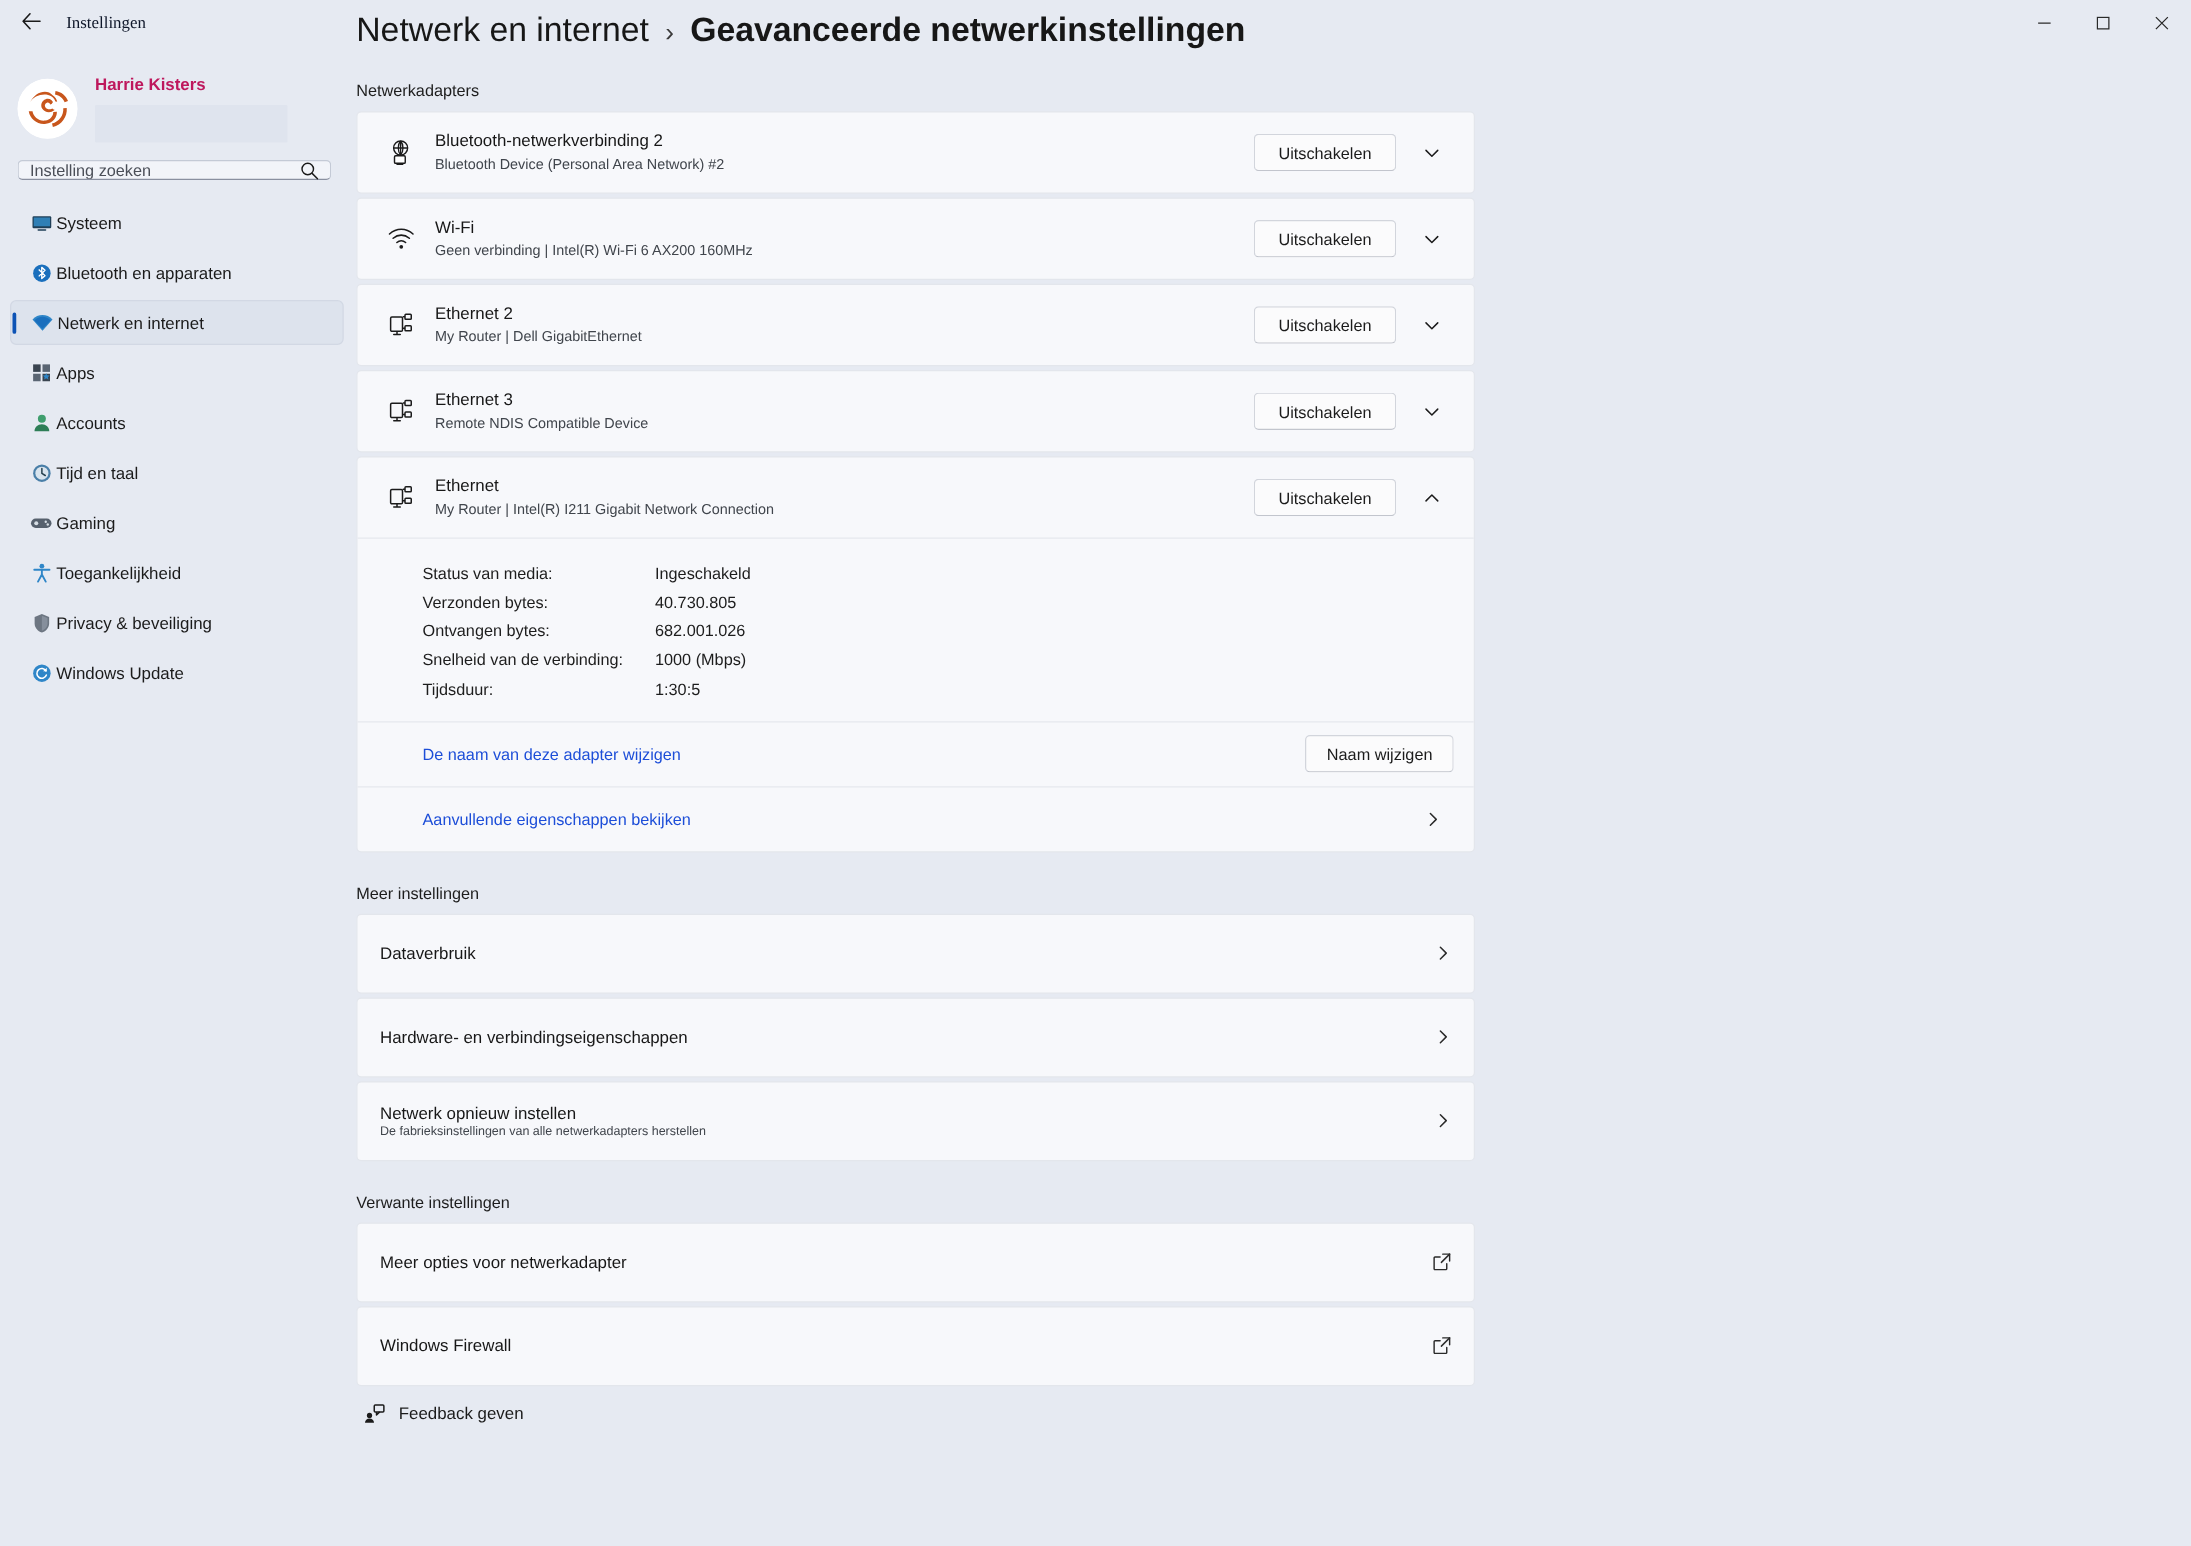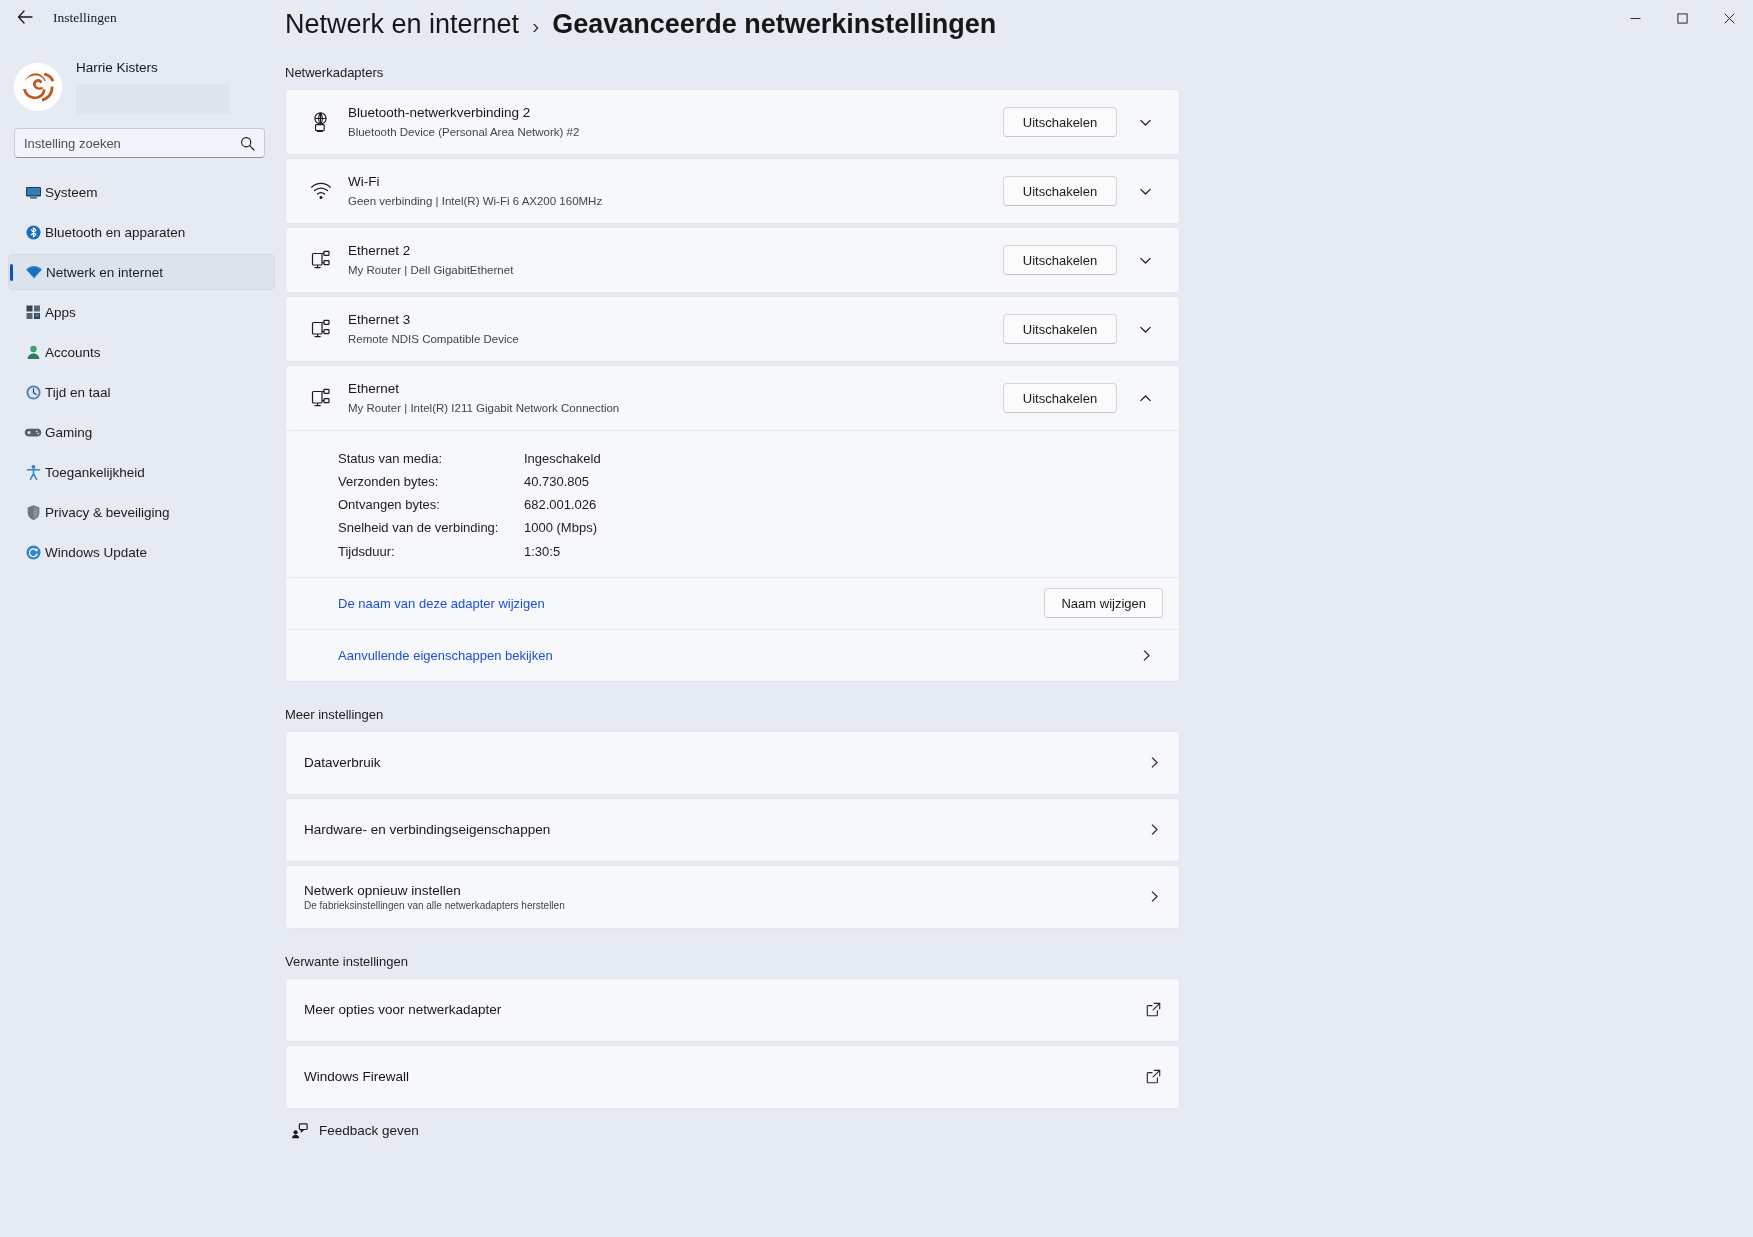--- a/index.html
+++ b/index.html
@@ -39,28 +39,28 @@
   }
   .profile { display: flex; align-items: center; padding: 10px 0 0 14px; height: 72px; }
   .avatar {
     width: 48px; height: 48px; border-radius: 50%;
     background: #ffffff; position: relative; overflow: hidden;
     flex: 0 0 48px;
     display: flex; align-items: center; justify-content: center;
   }
   .avatar svg { display: block; }
   .profile-text { margin-left: 14px; }
-  .profile-name { font-size: 13.5px; font-weight: 400; color: #0f172a; line-height: 1.2; }
+  .profile-name { font-size: 13.5px; font-weight: 700; color: #be185d; line-height: 1.2; }
   .profile-redact {
     margin-top: 7px; width: 154px; height: 30px;
     background: #dfe4ee; border-radius: 1px;
   }
   .search-wrap { padding: 10px 20px 0 14px; }
   .searchbox {
-    height: 30px; background: #f2f4f9;
+    height: 16px; background: #f2f4f9;
     border: 1px solid #c4cad6; border-bottom: 1.6px solid #8a90a0;
     border-radius: 4px;
     display: flex; align-items: center; padding: 0 9px;
   }
   .searchbox input {
     border: 0; outline: none; background: transparent;
     font-family: inherit; font-size: 13px; color: #1b1b1b;
     flex: 1 1 auto; height: 100%;
   }
   .searchbox input::placeholder { color: #4b4f58; opacity: 1; }

